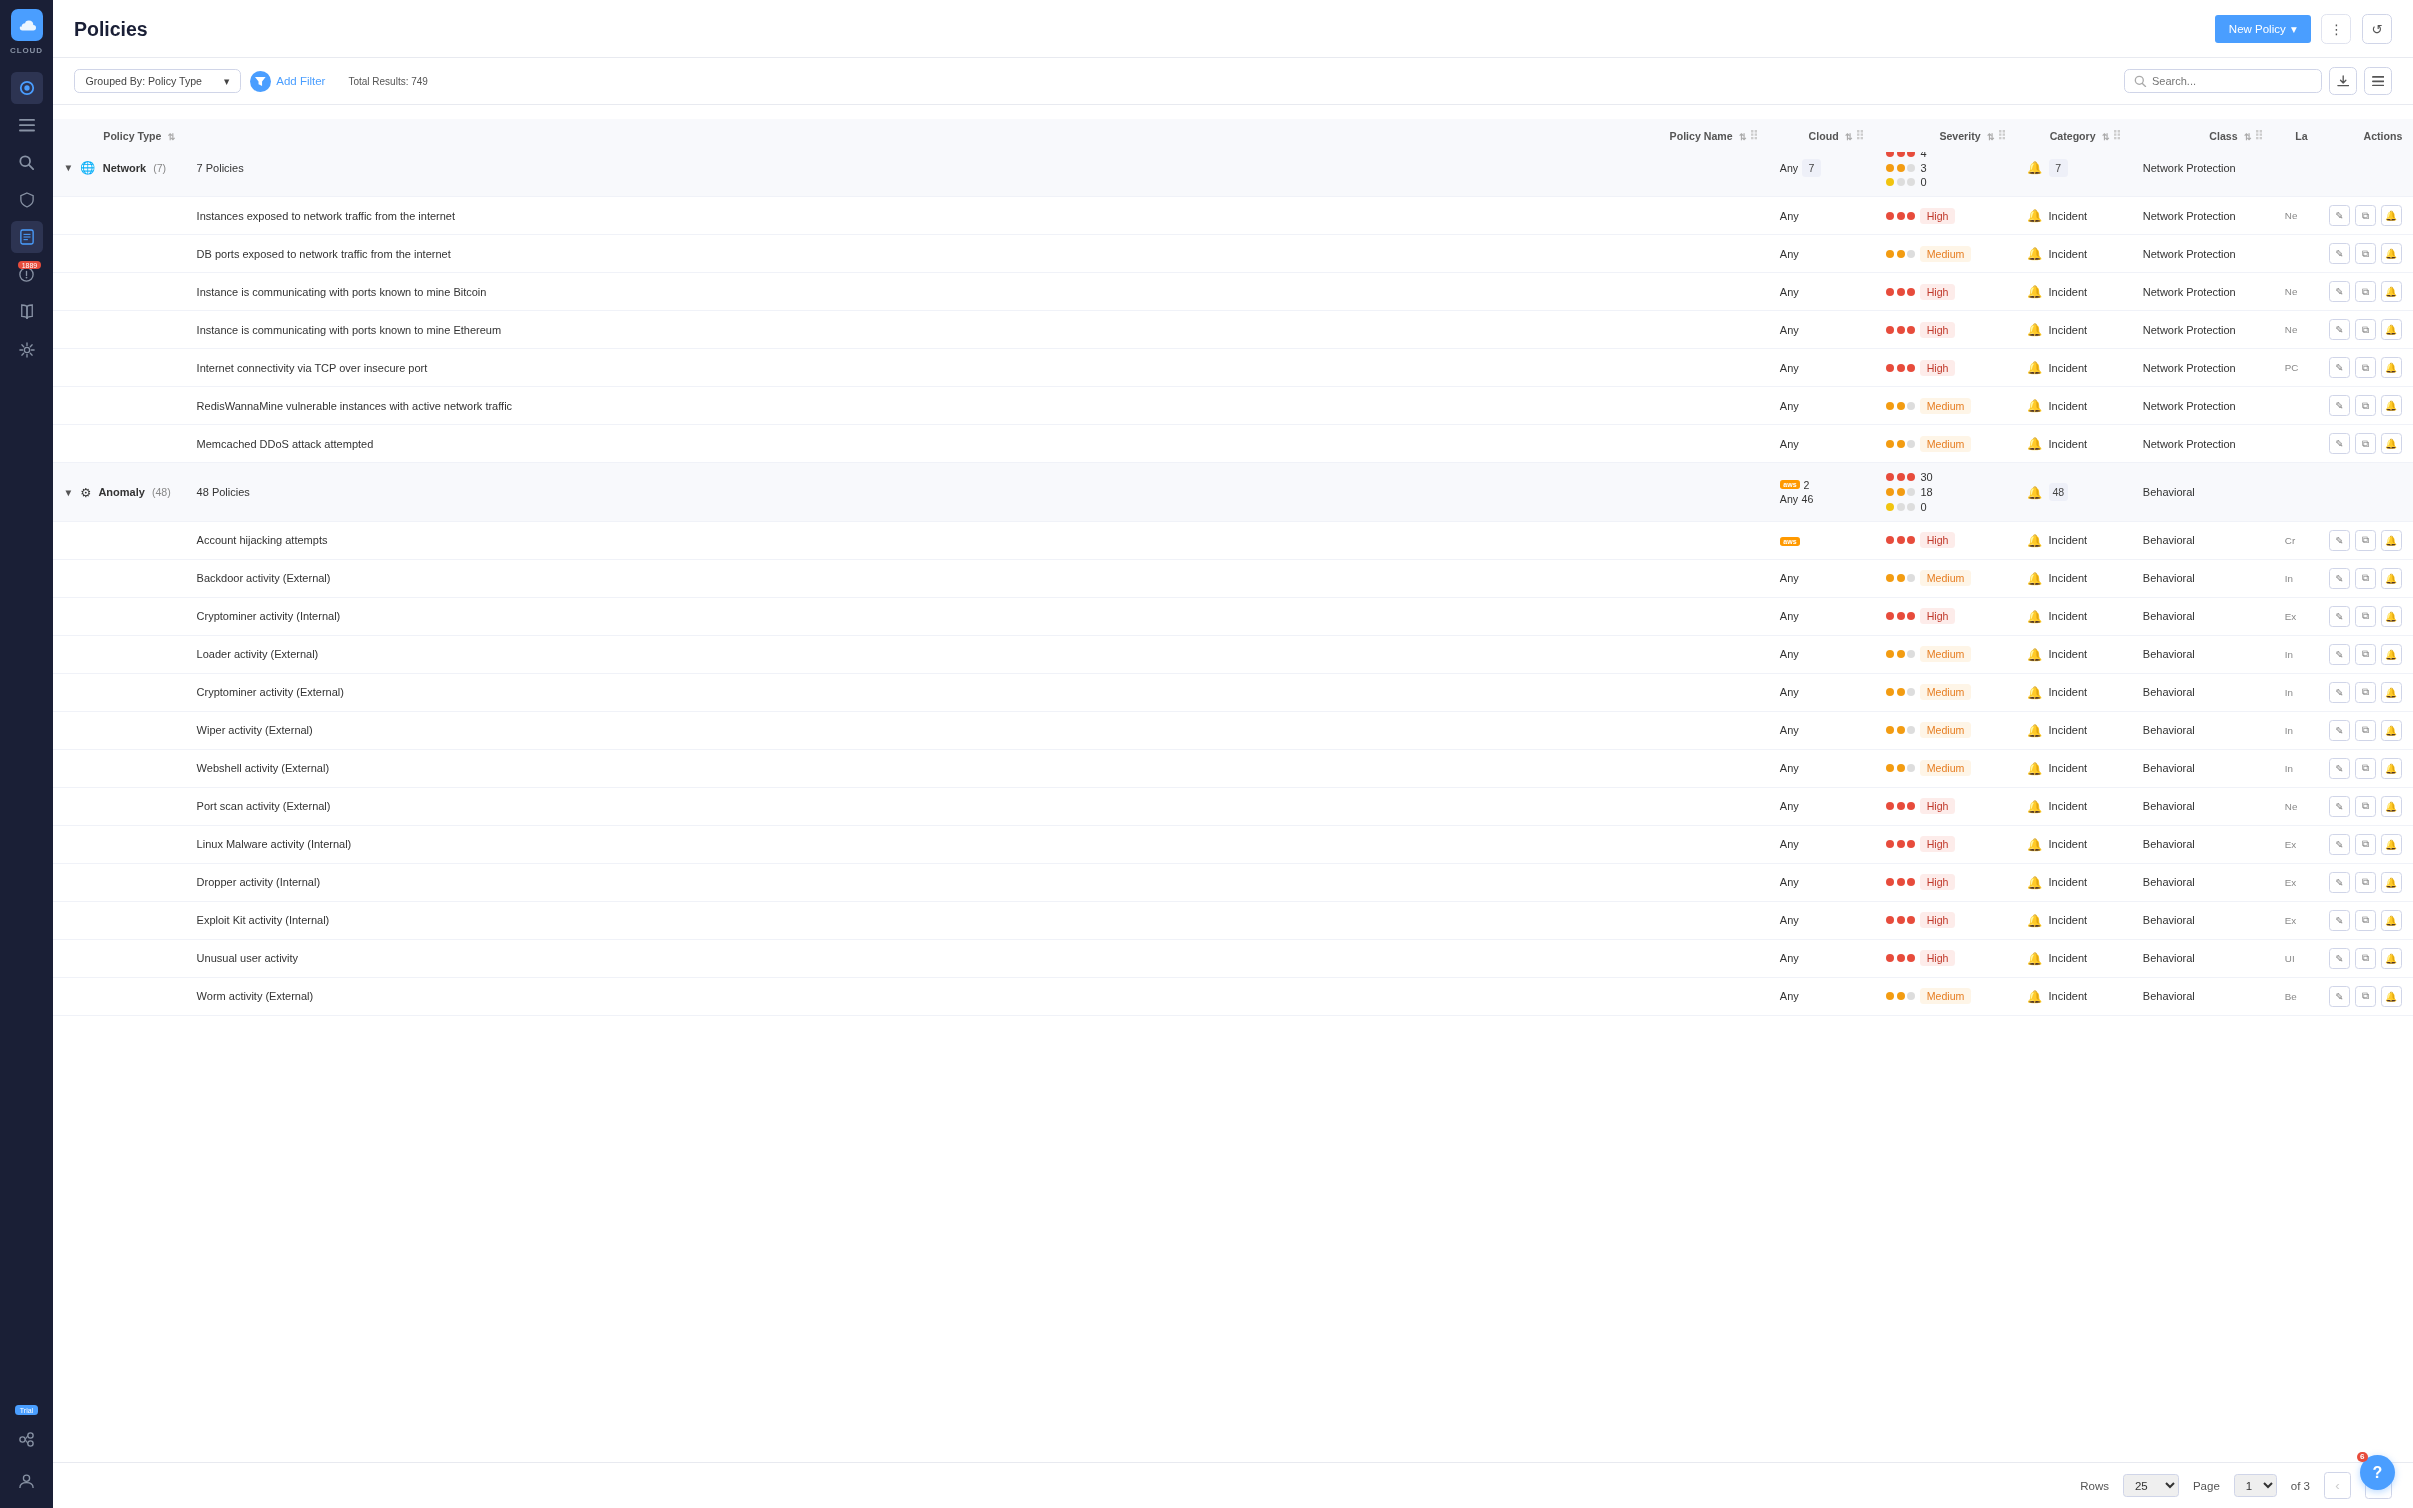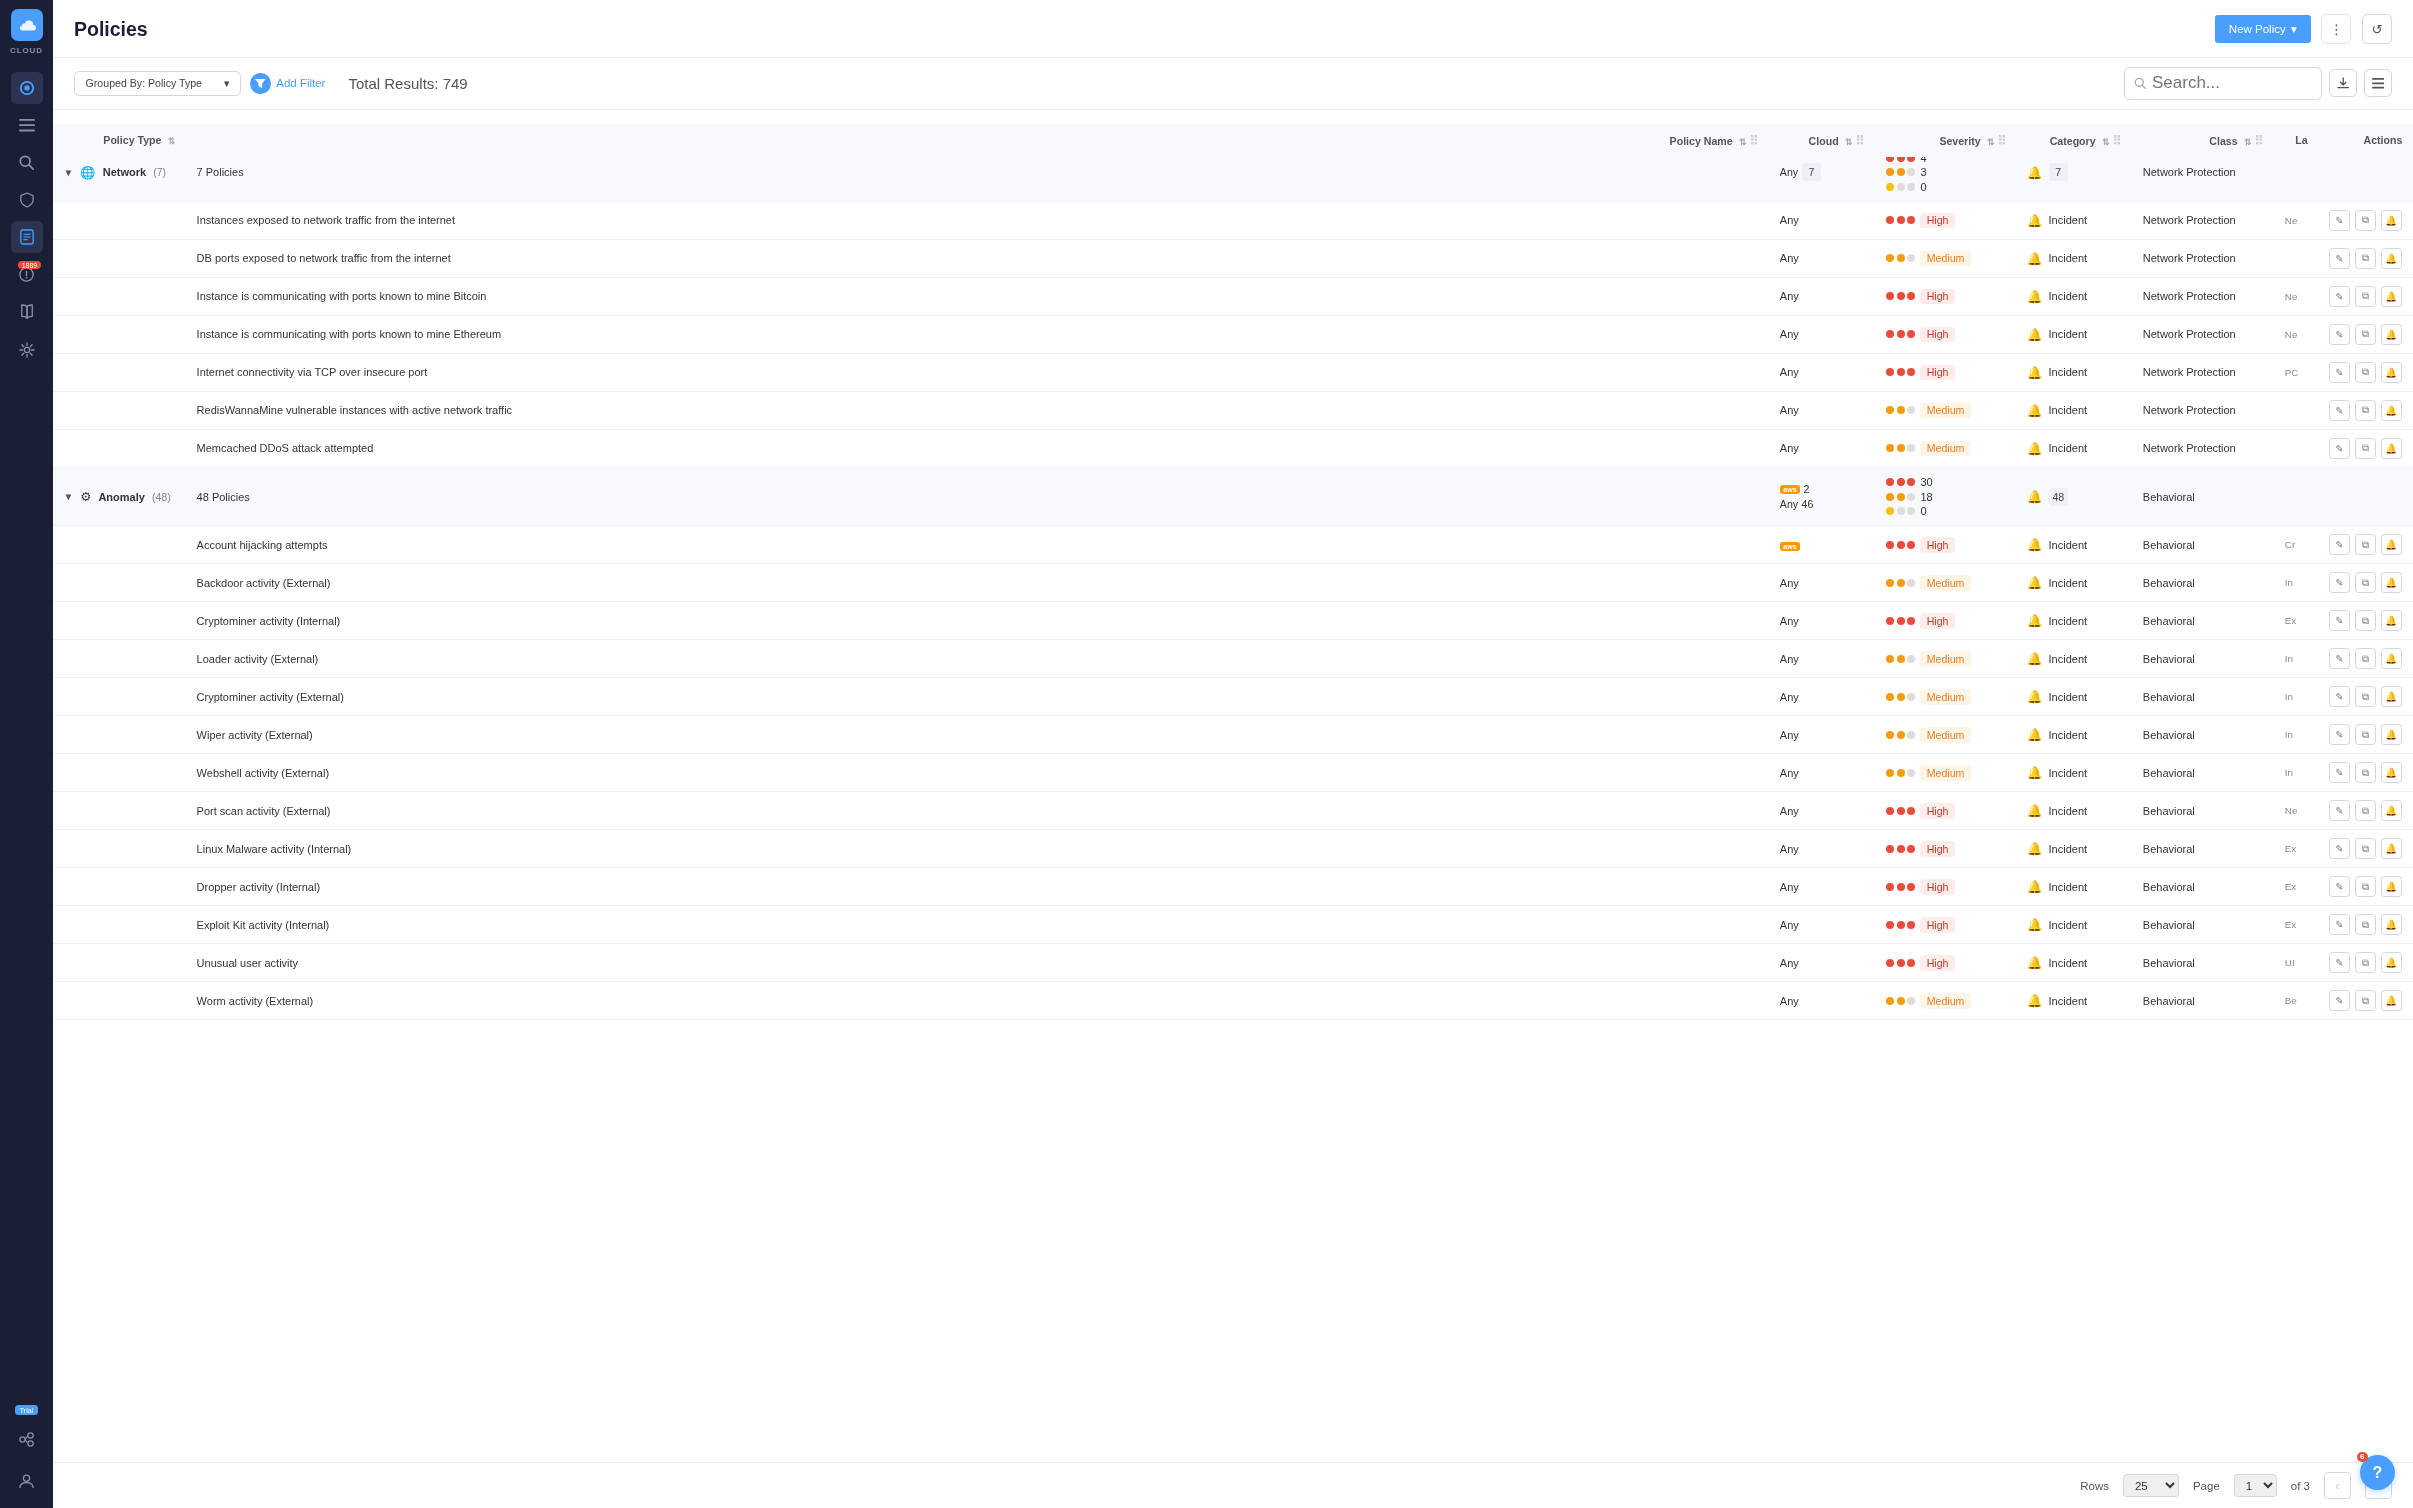--- a/index.html
+++ b/index.html
@@ -141,32 +141,32 @@
       border: 0.9px solid #d0d5e8;
       border-radius: 5.3px;
       padding: 5.3px 10.6px;
       font-size: 10.6px;
       background: white;
       cursor: pointer;
       display: flex; align-items: center; gap: 22px;
       color: #444;
     }
     .total-results {
-      color: #555; font-size: 15px; margin-left: 14px;
+      color: #555; font-size: 10px; margin-left: 14px;
     }
     .search-box {
       display: flex; align-items: center;
       border: 0.9px solid #d0d5e8;
       border-radius: 5.3px;
       padding: 5.3px 9px;
       background: white;
       gap: 5.3px;
     }
     .search-box input {
-      border: none; outline: none; font-size: 17px; color: #555;
+      border: none; outline: none; font-size: 11px; color: #555;
       width: 160px;
     }
     .toolbar-right { display: flex; align-items: center; gap: 7px; }
     .icon-btn {
       width: 28px; height: 28px;
       border: 0.9px solid #d0d5e8;
       border-radius: 5.3px;
       display: flex; align-items: center; justify-content: center;
       cursor: pointer; color: #555; background: white;
     }

